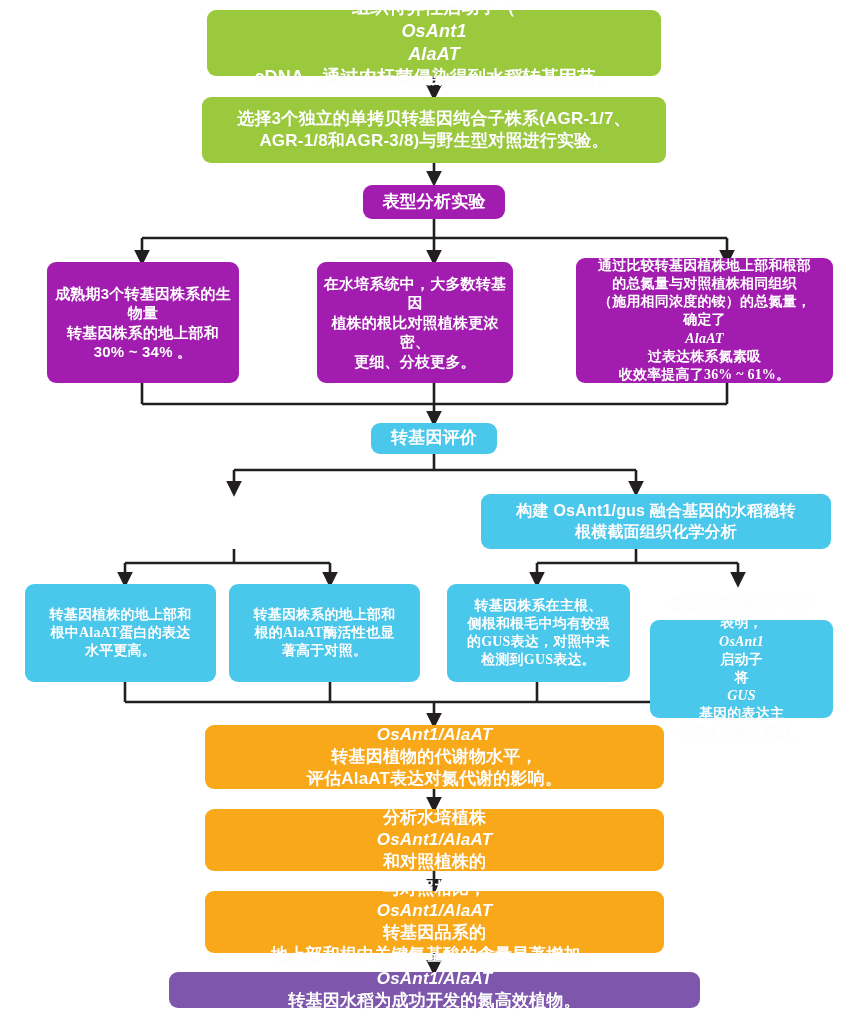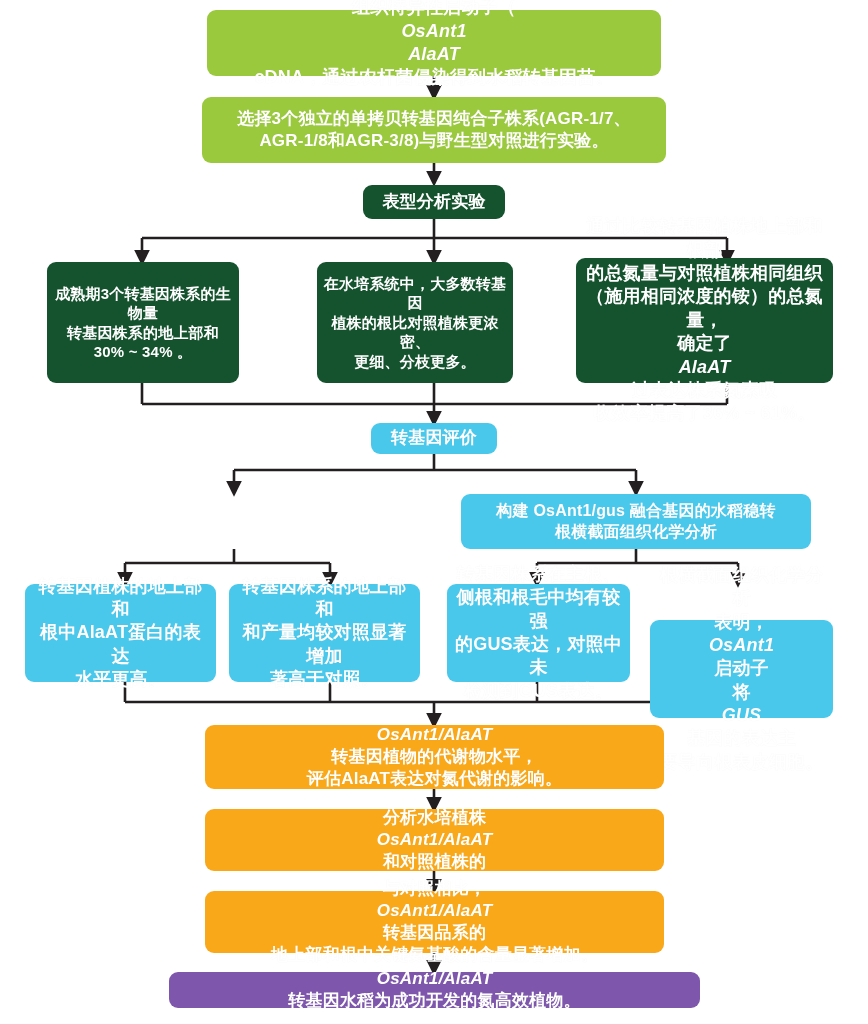--- a/index.html
+++ b/index.html
@@ -32,33 +32,33 @@
     color: #ffffff;
     font-weight: bold;
     border-radius: 9px;
     line-height: 1.30;
     padding: 4px 6px;
     letter-spacing: 0.2px;
     text-shadow: 0 0 1px rgba(0,0,0,0.05);
   }
   .node span { display: block; width: 100%; }
   .green  { background: #9ac93e; }
-  .orange { background: #14532d; }
+  .orange { background: #a21caf; }
   .blue   { background: #4ac8ec; }
   .amber  { background: #f9a81a; }
   .purple { background: #7e57ad; }
 
   .it { font-style: italic; }
 
   
   .s18 { font-size: 18px; }
   .s17 { font-size: 17px; }
-  .s16 { font-size: 16px; }
+  .s16 { font-size: 16px; margin-left: 20px; }
   .s15 { font-size: 15px; }
-  .s14 { font-size: 18px; }
+  .s14 { font-size: 14px; font-family: Liberation Serif, serif; }
 </style>
 </head>
 <body>
 
 <div id="chart">
 
   <svg id="connectors" viewBox="0 0 868 1024" xmlns="http://www.w3.org/2000/svg">
     <defs>
       <marker id="arrow" viewBox="0 0 10 10" refX="7" refY="5" markerWidth="6" markerHeight="6" orient="auto-start-reverse">
         <path d="M 0 0 L 10 5 L 0 10 z" fill="#231f20"></path>
@@ -227,21 +227,21 @@
         </span>
       </span>
     </div>
 
   <div class="node blue s14" style="left:229px; top:584px; width:191px; height:98px;">
       <span>
         <span>
           <span>转基因株系的地上部和</span>
         </span>
         <span>
-          <span>和产量均较对照显著增加</span>
+          <span>根的AlaAT酶活性也显</span>
         </span>
         <span>
           <span>著高于对照。</span>
         </span>
       </span>
     </div>
 
   <div class="node blue s14" style="left:447px; top:584px; width:183px; height:98px;">
       <span>
         <span>

